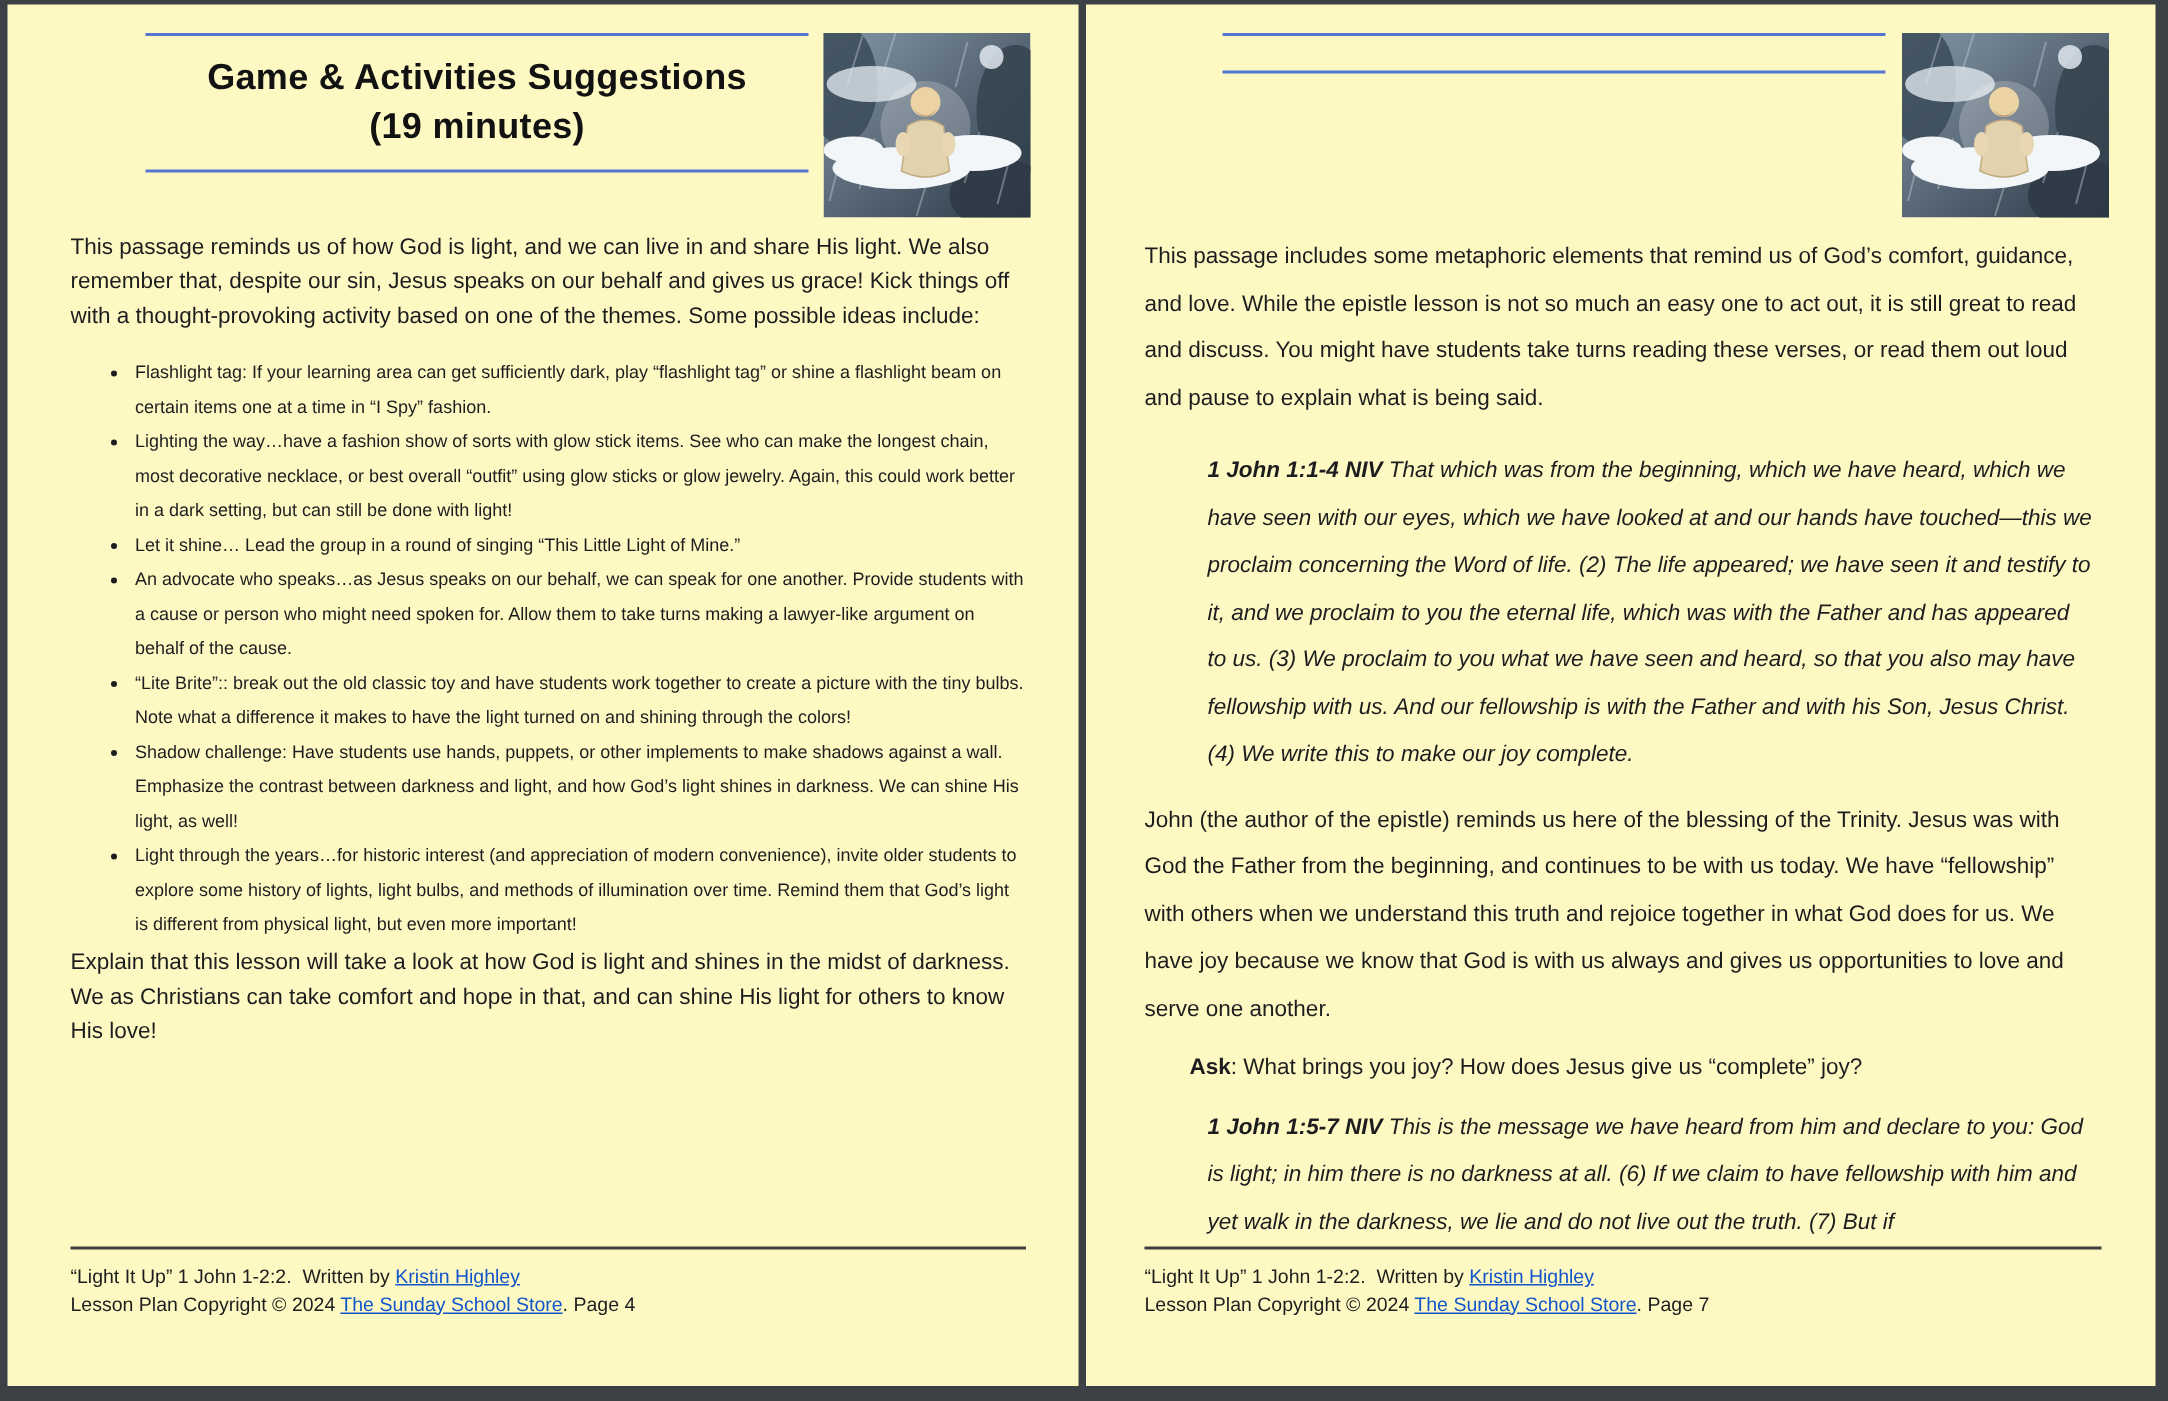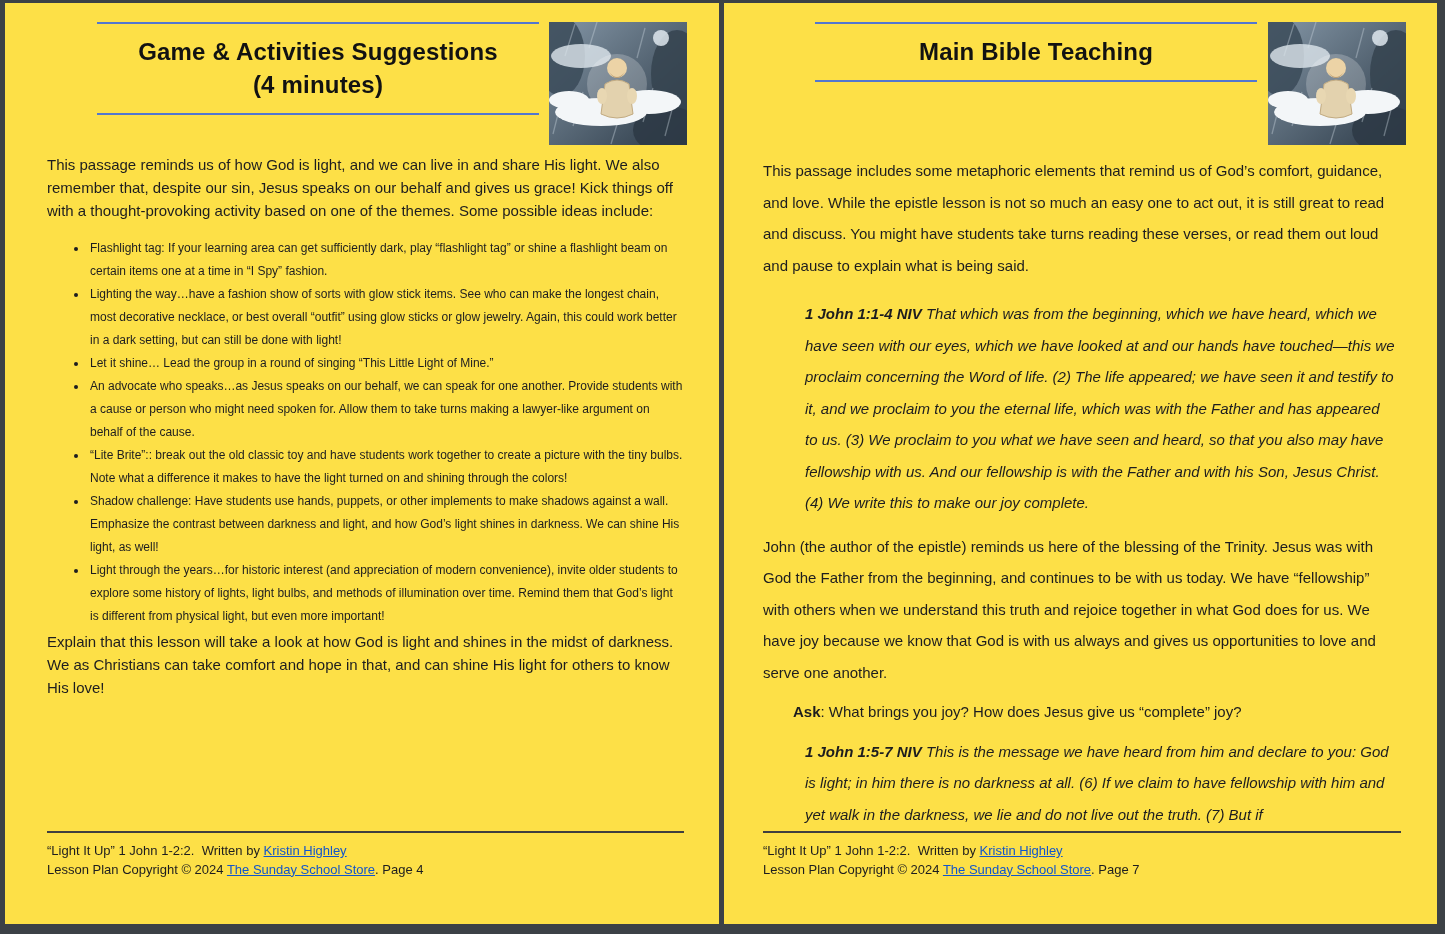--- a/index.html
+++ b/index.html
@@ -6,21 +6,21 @@
   html,body { width:1445px; height:934px; }
   body {
     background:#3c4146;
     position:relative;
     overflow:hidden;
     font-family:"Liberation Sans", sans-serif;
     color:#1d1d1f;
   }
   .page {
     position:absolute; top:3px; height:921px;
-    background:#fde047; overflow:hidden;
+    background:#fef9c3; overflow:hidden;
   }
   .page-l { left:5px;  width:714px; }
   .page-r { left:724px; width:713px; }
 
   
   .title-box {
     position:absolute; top:19px; left:92px; width:442px;
     border-top:2.5px solid #5377cf; border-bottom:2.5px solid #5377cf;
     padding:11px 0 12px; text-align:center;
   }
@@ -63,21 +63,21 @@
   .page-r .footer { left:39px; right:36px; }
   .link { color:#1155cc; text-decoration:underline; cursor:pointer; }
 </style>
 </head>
 <body>
 
 <div class="page page-l">
 
   <div class="title-box">
     <div class="title-line">Game &amp; Activities Suggestions</div>
-    <div class="title-line">(4 minutes)</div>
+    <div class="title-line">(19 minutes)</div>
   </div>
 
   <svg class="illus" viewBox="0 0 138 123">
     <defs>
       <linearGradient id="skyA" x1="0" y1="0" x2="1" y2="1">
         <stop offset="0" stop-color="#8496a6"></stop>
           <stop offset="1" stop-color="#2c3a47"></stop>
       </linearGradient>
     </defs>
     <rect width="138" height="123" fill="url(#skyA)"></rect>
@@ -129,21 +129,20 @@
 
   <div class="footer">
     <div><span>“Light It Up” 1 John 1-2:2.&nbsp; Written by </span><a class="link">Kristin Highley</a></div>
     <div><span>Lesson Plan Copyright © 2024 </span><a class="link">The Sunday School Store</a><span>. Page 4</span></div>
   </div>
 </div>
 
 <div class="page page-r">
 
   <div class="title-box">
-    <div class="title-line">Main Bible Teaching</div>
   </div>
 
   <svg class="illus" viewBox="0 0 138 123">
     <defs>
       <linearGradient id="skyB" x1="0" y1="0" x2="1" y2="1">
         <stop offset="0" stop-color="#8496a6"></stop>
           <stop offset="1" stop-color="#2c3a47"></stop>
       </linearGradient>
     </defs>
     <rect width="138" height="123" fill="url(#skyB)"></rect>

